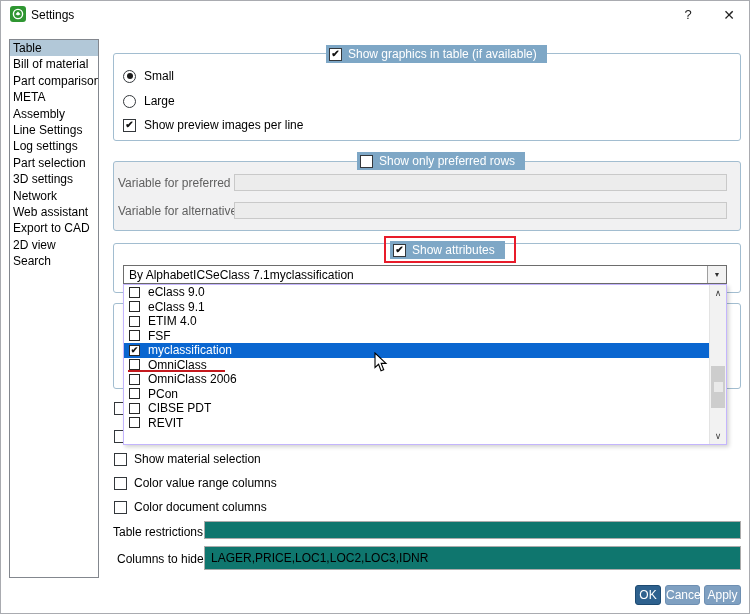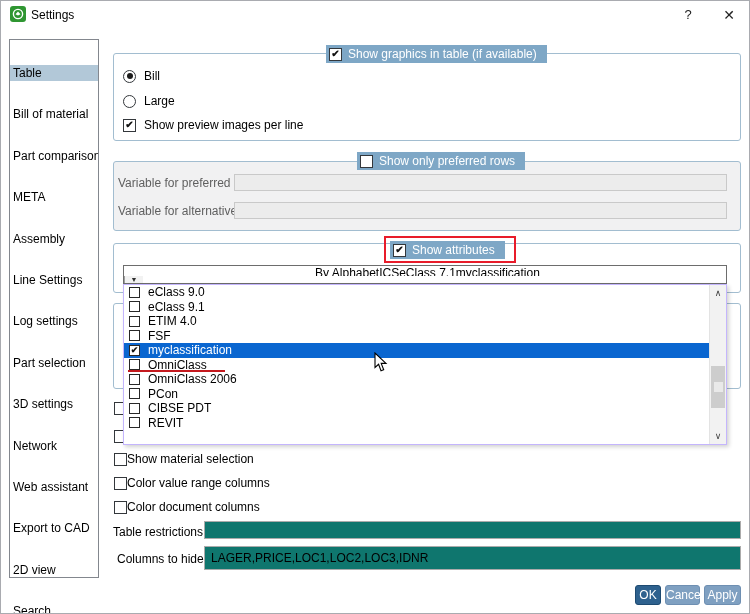--- a/index.html
+++ b/index.html
@@ -11,21 +11,21 @@
   
   .titlebar{left:0;top:0;width:100%;height:28px;background:#fff;}
   .app-icon{left:9px;top:5px;width:16px;height:16px;}
   .win-title{left:30px;top:7px;}
   .tb-btn{top:5px;width:18px;height:18px;text-align:center;line-height:18px;color:#222;cursor:default;}
   .help-btn{left:678px;font-size:13px;}
   .close-btn{left:719px;font-size:14px;}
 
   
   .sidebar{left:8px;top:38px;width:90px;height:539px;border:1px solid #83878e;box-sizing:border-box;background:#fff;}
-  .side-item{height:16.4px;line-height:16.4px;padding-left:3px;white-space:nowrap;overflow:hidden;margin-top:25px;}
+  .side-item{height:16.4px;line-height:16.4px;padding-left:3px;white-space:nowrap;overflow:hidden;}
   .side-item.selected{background:#b2c8d8;}
 
   
   .gbox{border:1px solid #a2bdd0;border-radius:3px;box-sizing:border-box;background:transparent;}
   #gbox1{left:112px;top:52px;width:628px;height:88px;}
   #gbox2{left:112px;top:160px;width:628px;height:70px;background:#f1f1f2;}
   #gbox3{left:112px;top:242px;width:628px;height:50px;}
   #gbox4{left:112px;top:302px;width:628px;height:86px;}
 
   
@@ -43,21 +43,21 @@
   .radio.on::after{content:"";position:absolute;inset:2.5px;background:#1c1c1c;border-radius:50%;}
   .ctl-row{display:flex;align-items:center;gap:8px;white-space:nowrap;}
 
   
   .dis-label{color:#5f5f5f;}
   .field{background:#0f766e;border:1px solid #ababab;box-sizing:border-box;}
   .field.disabled{background:#ececec;border-color:#c9c9c9;}
 
   
   .combo{left:122px;top:264px;width:604px;height:19px;border:1px solid #6d6d6d;background:#fff;
-         display:flex;align-items:center;box-sizing:border-box;z-index:2;flex-direction:column;}
+         display:flex;align-items:center;box-sizing:border-box;z-index:2;}
   .combo-text{flex:1;padding-left:5px;white-space:nowrap;overflow:hidden;}
   .combo-btn{width:18px;align-self:stretch;border-left:1px solid #9f9f9f;background:#f2f2f2;
              display:flex;align-items:center;justify-content:center;font-size:7px;color:#303030;}
 
   
   .ddlist{left:122px;top:283px;width:604px;height:161px;background:#fff;border:1px solid #c4b5fd;
           box-sizing:border-box;z-index:6;box-shadow:2px 2px 4px rgba(0,0,0,.18);}
   .dd-rows{position:absolute;left:0;top:0;right:17px;bottom:0;}
   .dd-row{display:flex;align-items:center;gap:8px;height:14.5px;padding-left:5px;white-space:nowrap;}
   .cb2{width:11px;height:11px;background:#fff;border:1px solid #272727;box-sizing:border-box;flex:none;
@@ -70,21 +70,21 @@
   .sc-arrow{position:absolute;left:0;width:100%;height:16px;text-align:center;line-height:16px;font-size:9px;color:#3f3f3f;}
   .sc-up{top:0;} .sc-down{bottom:0;}
   .sc-thumb{position:absolute;left:1px;top:81px;width:14px;height:42px;background:#cdcdcd;}
   .sc-thumb::after{content:"";position:absolute;left:2.5px;top:16px;width:9px;height:10px;background:#e9e9e9;}
 
   
   .hidden-cb1{left:113px;top:401px;z-index:1;}
   .hidden-cb2{left:113px;top:429px;z-index:1;}
 
   
-  .opt-row{position:absolute;left:113px;display:flex;align-items:center;white-space:nowrap;}
+  .opt-row{position:absolute;left:113px;display:flex;align-items:center;gap:7px;white-space:nowrap;}
 
   
   .fld-label{white-space:nowrap;}
   #restr-field{left:203px;top:520px;width:537px;height:18px;}
   #hide-field{left:203px;top:545px;width:537px;height:24px;line-height:22px;padding-left:6px;white-space:nowrap;overflow:hidden;}
 
   
   .btn{border-radius:3px;color:#fff;text-align:center;box-sizing:border-box;cursor:default;}
   #btn-ok{left:634px;top:584px;width:26px;height:20px;line-height:18px;background:var(--okbtn);border:1px solid #1d4a71;}
   #btn-cancel{left:664px;top:584px;width:35px;height:20px;line-height:18px;background:var(--secbtn);border:1px solid #6e8fb2;}
@@ -127,21 +127,21 @@
       <div class="side-item">Search</div>
     </div>
 
   <div class="abs gbox" id="gbox1"></div>
   <div class="abs band" id="band-graphics">
     <span class="cb">✔</span>
     <span>Show graphics in table (if available)</span>
   </div>
   <div class="abs ctl-row" style="left:122px;top:68px;">
     <span class="radio on"></span>
-    <span>Bill</span>
+    <span>Small</span>
   </div>
   <div class="abs ctl-row" style="left:122px;top:93px;">
     <span class="radio"></span>
     <span>Large</span>
   </div>
   <div class="abs ctl-row" style="left:122px;top:117px;">
     <span class="cb">✔</span>
     <span>Show preview images per line</span>
   </div>
 

